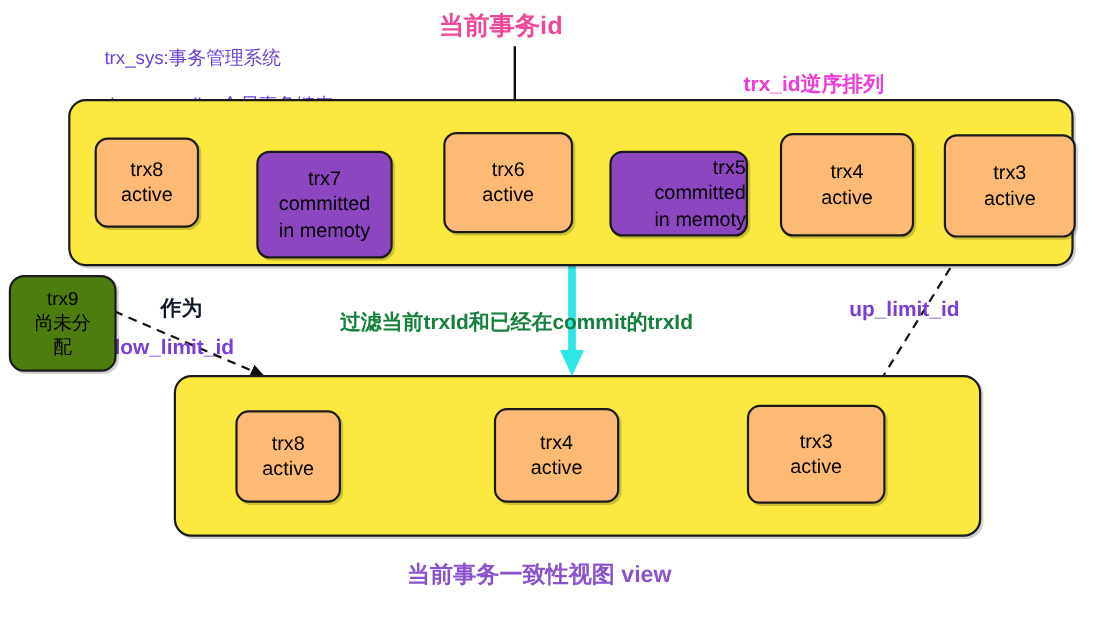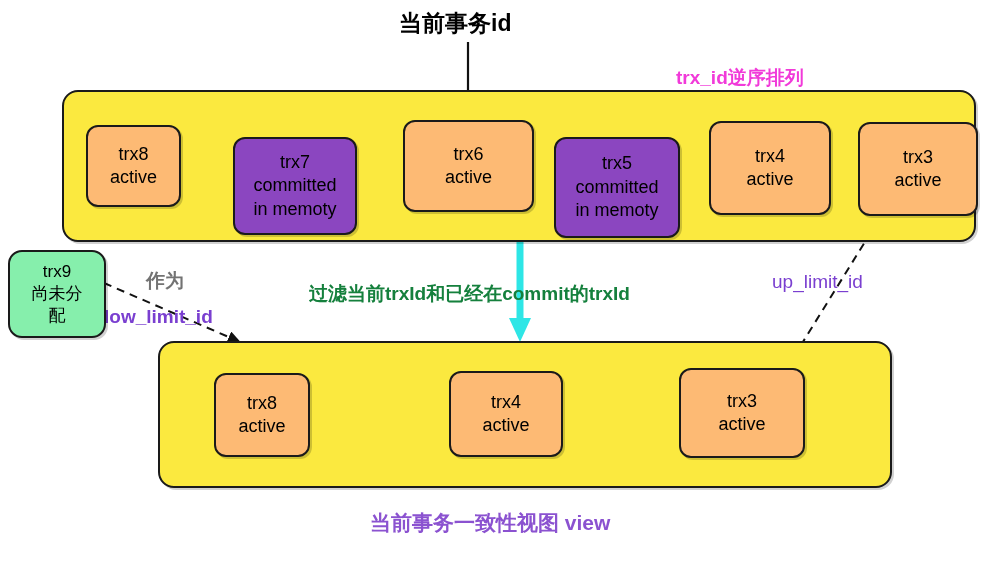--- a/index.html
+++ b/index.html
@@ -22,21 +22,21 @@
   }
   .anno-trxsys{
     left:76px;top:20px;
     color:#6a3fd4;
     font-size:17px;
   }
   .anno-trxsys .l2{display:block;padding-left:24px;}
 
   .anno-curid{
     left:399px;top:9px;
-    color:#000000;
+    color:#ec4899;
     font-size:23px;
     font-weight:bold;
   }
 
   .anno-order{
     left:676px;top:36px;
     color:#f13ad9;
     font-size:19px;
     font-weight:bold;
     margin-top:30px;
@@ -46,26 +46,26 @@
     left:309px;top:282px;
     color:#15803d;
     font-size:19px;
     font-weight:bold;
   }
 
   .anno-uplimit{
     left:772px;top:270px;
     color:#7a3fd0;
     font-size:19px;
-    font-weight:normal;
+    font-weight:bold;
   }
 
   .anno-zuowei{
     left:146px;top:269px;
-    color:#737373;
+    color:#0f172a;
     font-size:19px;
     font-weight:bold;
   }
   .anno-lowlimit{
     left:104px;top:305px;
     color:#7a3fd0;
     font-size:19px;
     font-weight:bold;
   }
 
@@ -100,27 +100,27 @@
     justify-content:center;
     font-size:18px;
     line-height:1.30;
     text-align:center;
     color:#000;
     box-shadow:2px 2px 0 rgba(0,0,0,0.18);
   }
   .node .ln{display:block;}
   .node.active{background:#fdba74;}
   .node.committed{background:#8b46c0;margin-top:20px;}
-  .node.unassigned{background:#86efac;}
+  .node.unassigned{background:#4d7c0f;}
 
   
   #n-trx8{left:86px;top:125px;width:95px;height:82px;}
   #n-trx7{left:233px;top:117px;width:124px;height:98px;}
-  #n-trx6{left:403px;top:120px;width:131px;height:92px;}
-  #n-trx5{left:554px;top:117px;width:126px;height:101px;}
+  #n-trx6{left:403px;top:120px;width:118px;height:92px;}
+  #n-trx5{left:554px;top:117px;width:126px;height:78px;align-items:flex-end;}
   #n-trx4{left:709px;top:121px;width:122px;height:94px;}
   #n-trx3{left:858px;top:122px;width:120px;height:94px;}
 
   
   #n-trx9{left:8px;top:250px;width:98px;height:88px;border-radius:14px;font-size:17px;}
 
   
   #v-trx8{left:214px;top:373px;width:96px;height:84px;}
   #v-trx4{left:449px;top:371px;width:114px;height:86px;}
   #v-trx3{left:679px;top:368px;width:126px;height:90px;}
@@ -166,20 +166,24 @@
     <g>
       <path d="M886,208 L788,366" stroke="#111" stroke-width="2" stroke-dasharray="8,6" fill="none" marker-end="url(#ah-black-big)"></path>
     </g>
 
     <g>
       <line x1="311" y1="415" x2="442" y2="415" stroke="#111" stroke-width="2.2" marker-end="url(#ah-black)"></line>
       <line x1="564" y1="415" x2="672" y2="415" stroke="#111" stroke-width="2.2" marker-end="url(#ah-black)"></line>
     </g>
   </svg>
 
+  <div class="anno anno-trxsys">
+    <span>trx_sys:事务管理系统</span>
+    <span class="l2">|-&gt;rw_trx_list 全局事务链表</span>
+  </div>
 
   <div class="anno anno-curid">当前事务id</div>
 
   <div class="anno anno-order">trx_id逆序排列</div>
 
   <div class="anno anno-filter">过滤当前trxId和已经在commit的trxId</div>
 
   <div class="anno anno-uplimit">up_limit_id</div>
 
   <div class="anno anno-zuowei">作为</div>

